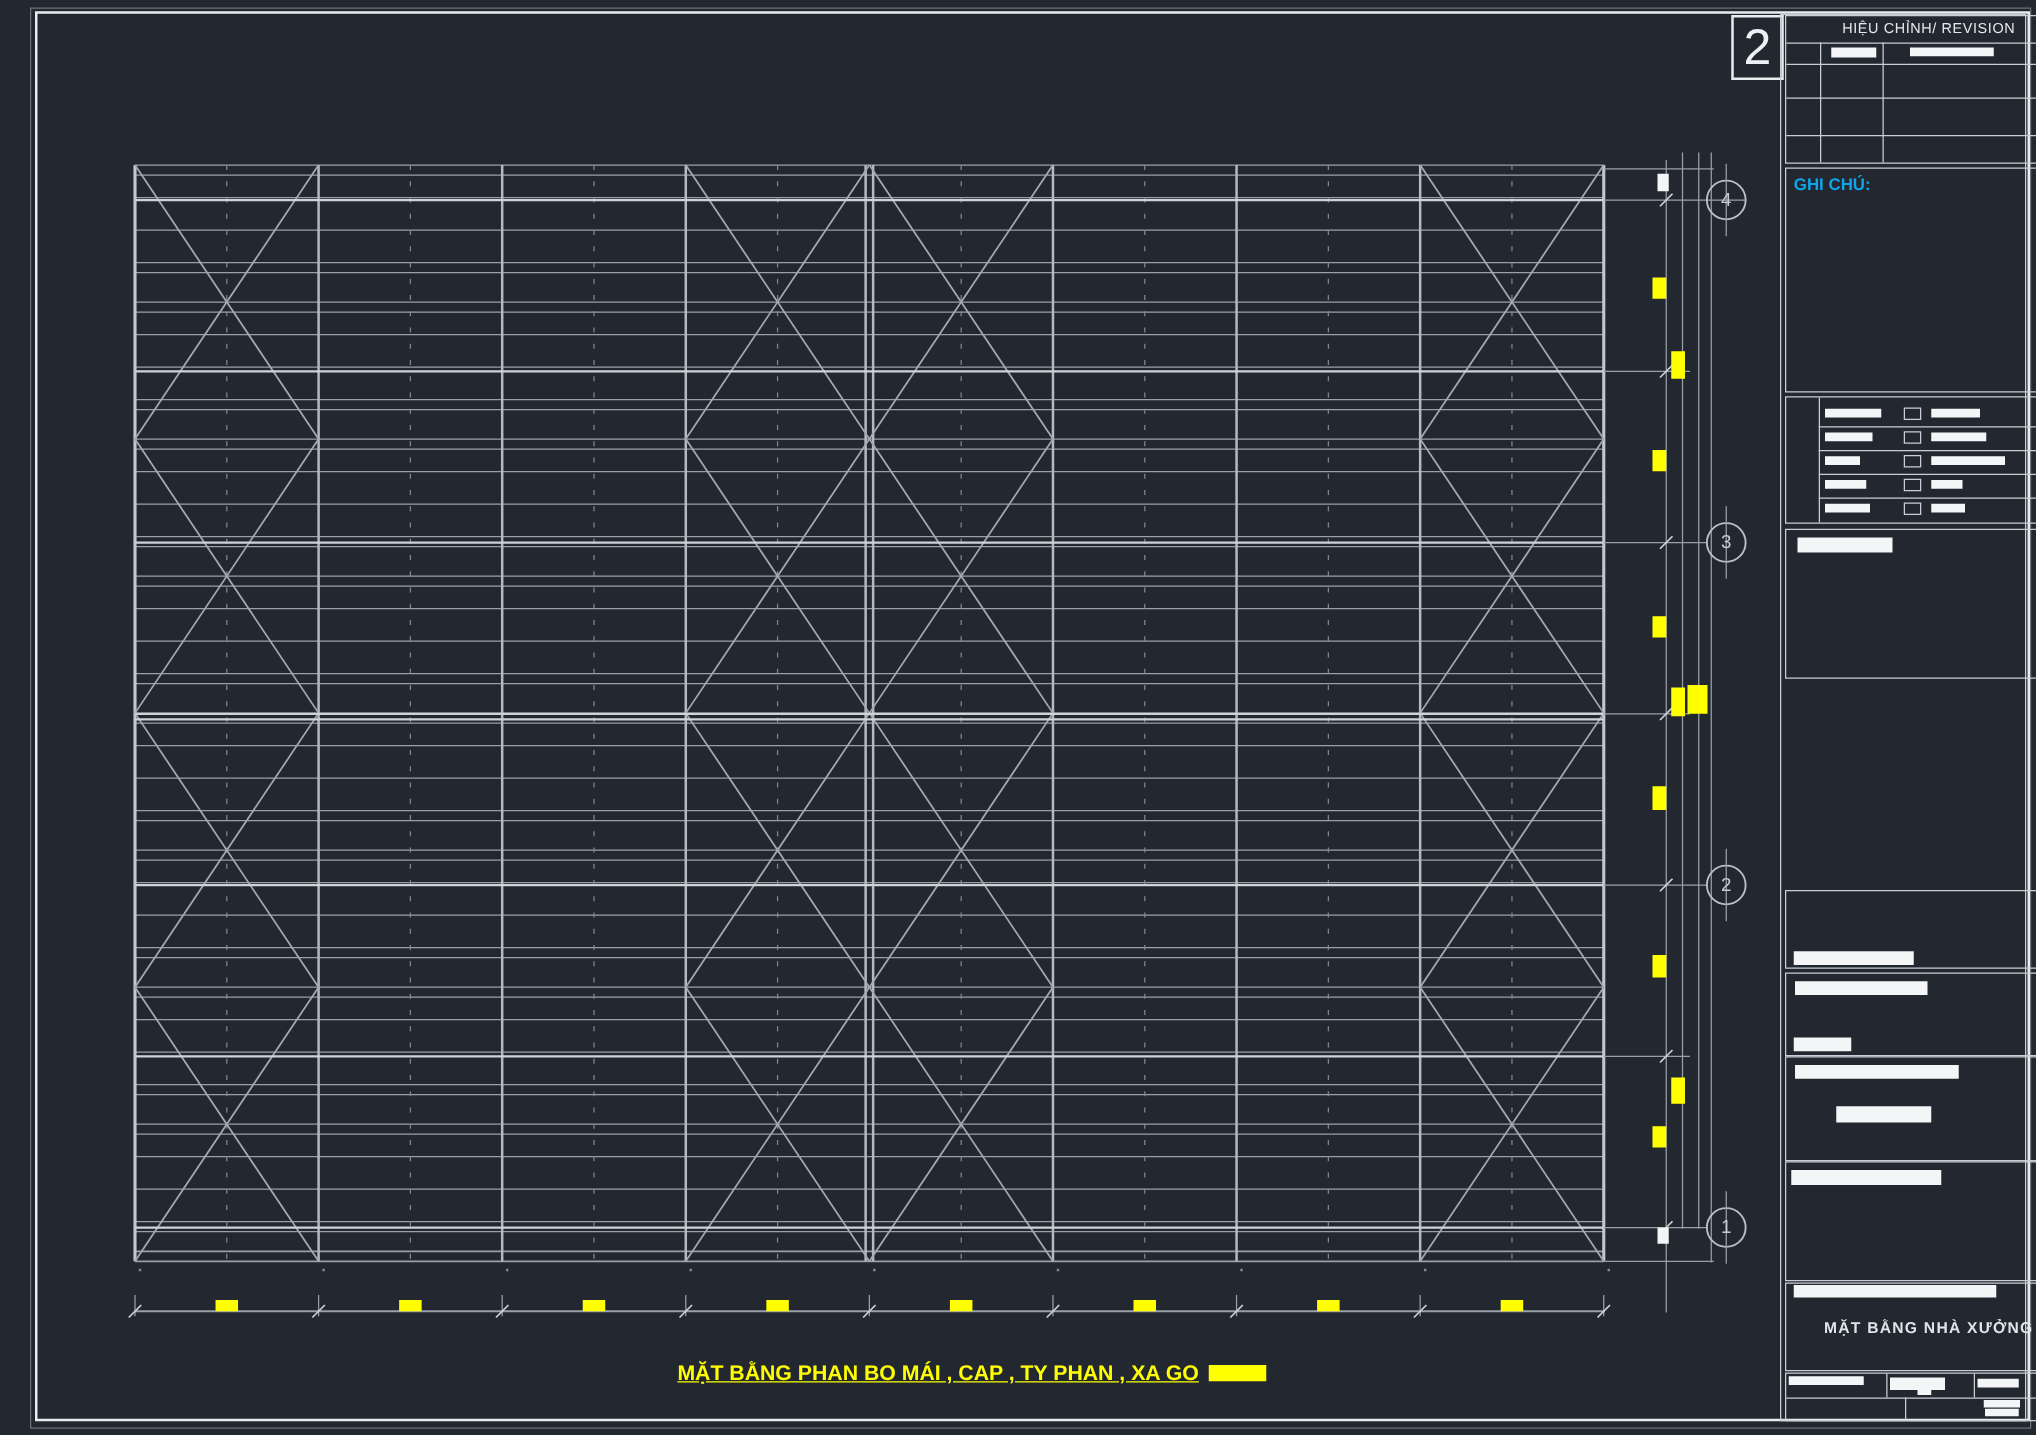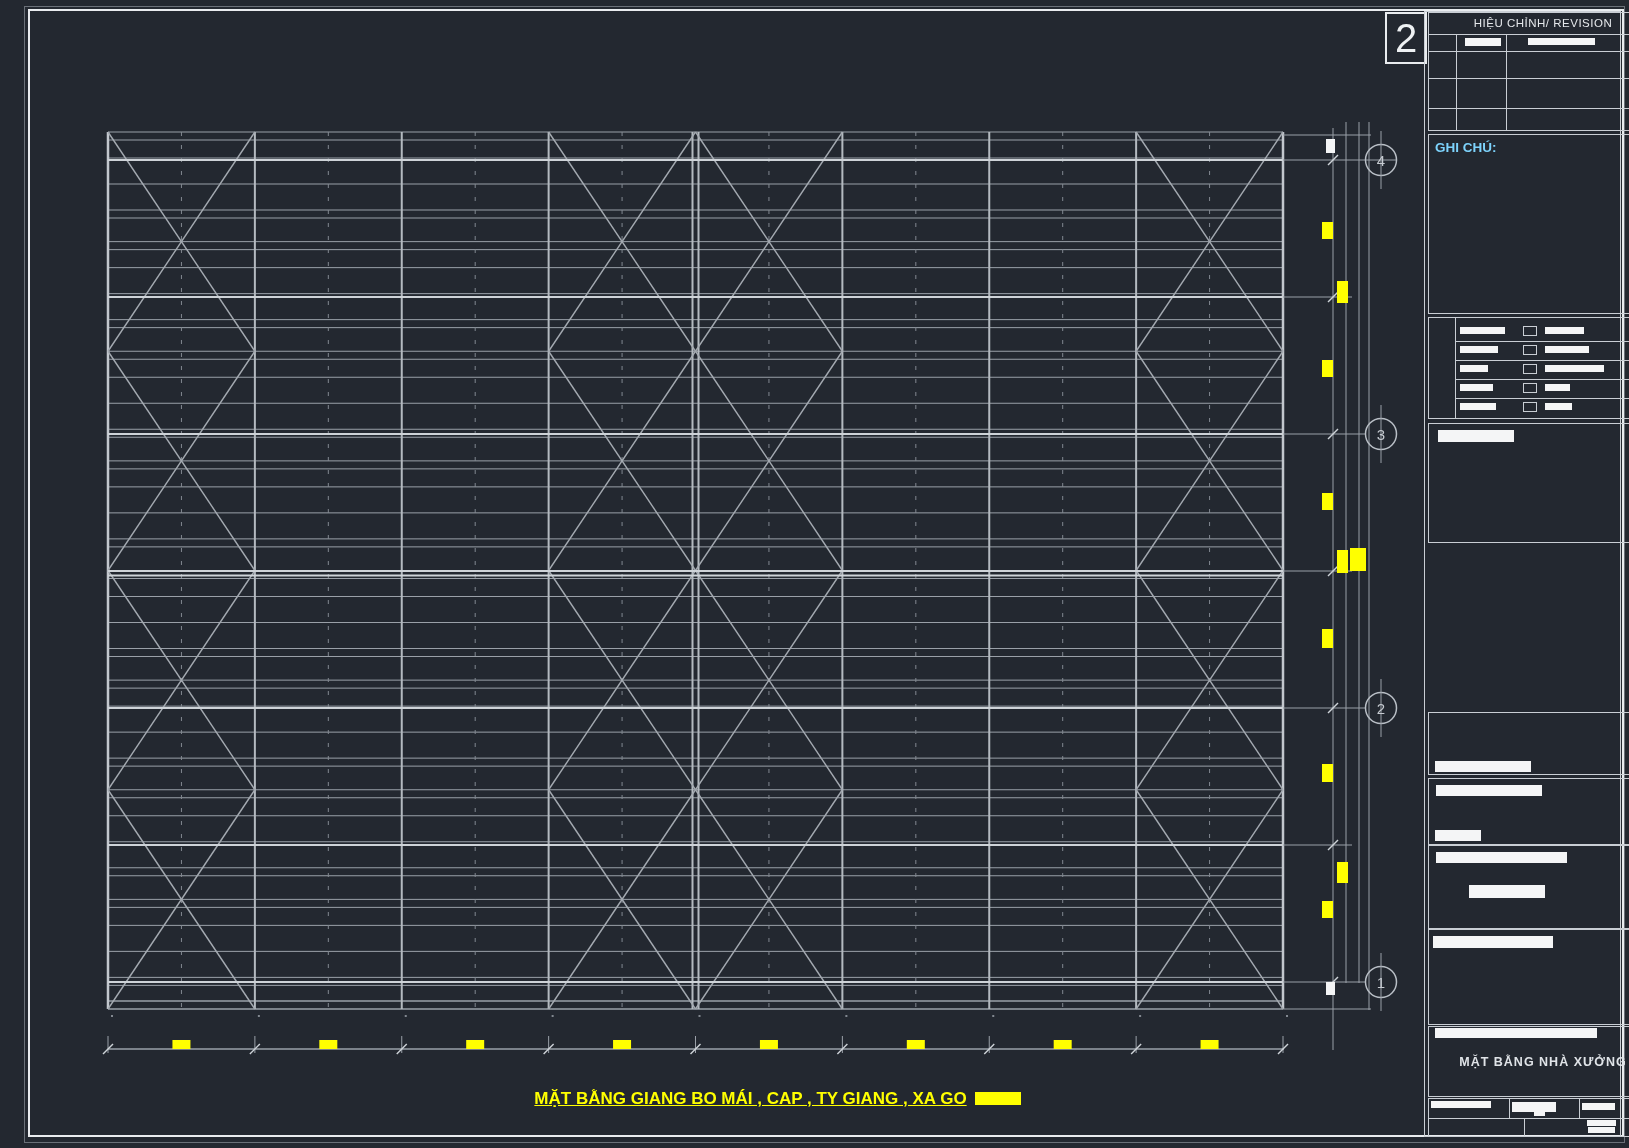--- a/index.html
+++ b/index.html
@@ -18,21 +18,21 @@
   .p-legend{top:317px;height:100px;}
   .p-b1{top:423px;height:118px;}
   .p-b2{top:712px;height:61px;}
   .p-b3{top:778px;height:65px;}
   .p-b4{top:845px;height:82px;}
   .p-b5{top:929px;height:94px;}
   .p-title{top:1026px;height:69px;}
   .p-btable{top:1098px;height:37px;}
   .rev-head{position:absolute;left:0;right:0;top:0;height:21px;text-align:center;
             color:#e5e8eb;font-size:11.5px;line-height:21px;letter-spacing:.5px;}
-  .notes-label{position:absolute;left:6px;top:5px;color:#7dd3fc;font-size:13.5px;font-weight:600;}
+  .notes-label{position:absolute;left:6px;top:5px;color:#0ea5e9;font-size:13.5px;font-weight:600;}
   .tb-text{position:absolute;left:0;right:0;top:28px;text-align:center;color:#e0e4e8;
            font-size:12.5px;font-weight:600;letter-spacing:1px;}
   .white-bar{position:absolute;background:#f4f5f6;}
   .hline{position:absolute;height:1px;background:#c9ced4;}
   .vline{position:absolute;width:1px;background:#c9ced4;}
   .legend-square{position:absolute;width:12px;height:8px;border:1.5px solid #c9ced4;background:transparent;}
   .main-title{left:505px;top:1089px;width:545px;text-align:center;color:#ffff00;
               font-size:17px;font-weight:bold;white-space:nowrap;}
   .main-title .t{text-decoration:underline;}
   .swatch{display:inline-block;width:46px;height:13px;background:#ffff00;margin-left:8px;vertical-align:-1px;}
@@ -311,16 +311,16 @@
       <div class="vline" style="left: 95px; top: 19px; height: 18px;"></div>
       <div class="white-bar" style="left: 2px; top: 2px; width: 60px; height: 7px;"></div>
       <div class="white-bar" style="left: 83px; top: 3px; width: 44px; height: 10px;"></div>
       <div class="white-bar" style="left: 105px; top: 11px; width: 11px; height: 6px;"></div>
       <div class="white-bar" style="left: 153px; top: 4px; width: 33px; height: 7px;"></div>
       <div class="white-bar" style="left: 158px; top: 21px; width: 29px; height: 6px;"></div>
       <div class="white-bar" style="left: 159px; top: 28px; width: 27px; height: 6px;"></div>
     </div>
 
   <div class="abs main-title">
-    <span class="t">MẶT BẰNG GIANG BO MÁI , CAP , TY GIANG , XA GO</span><span class="swatch"></span>
+    <span class="t">MẶT BẰNG PHAN BO MÁI , CAP , TY PHAN , XA GO</span><span class="swatch"></span>
   </div>
 
 </div>
 
 </body></html>

